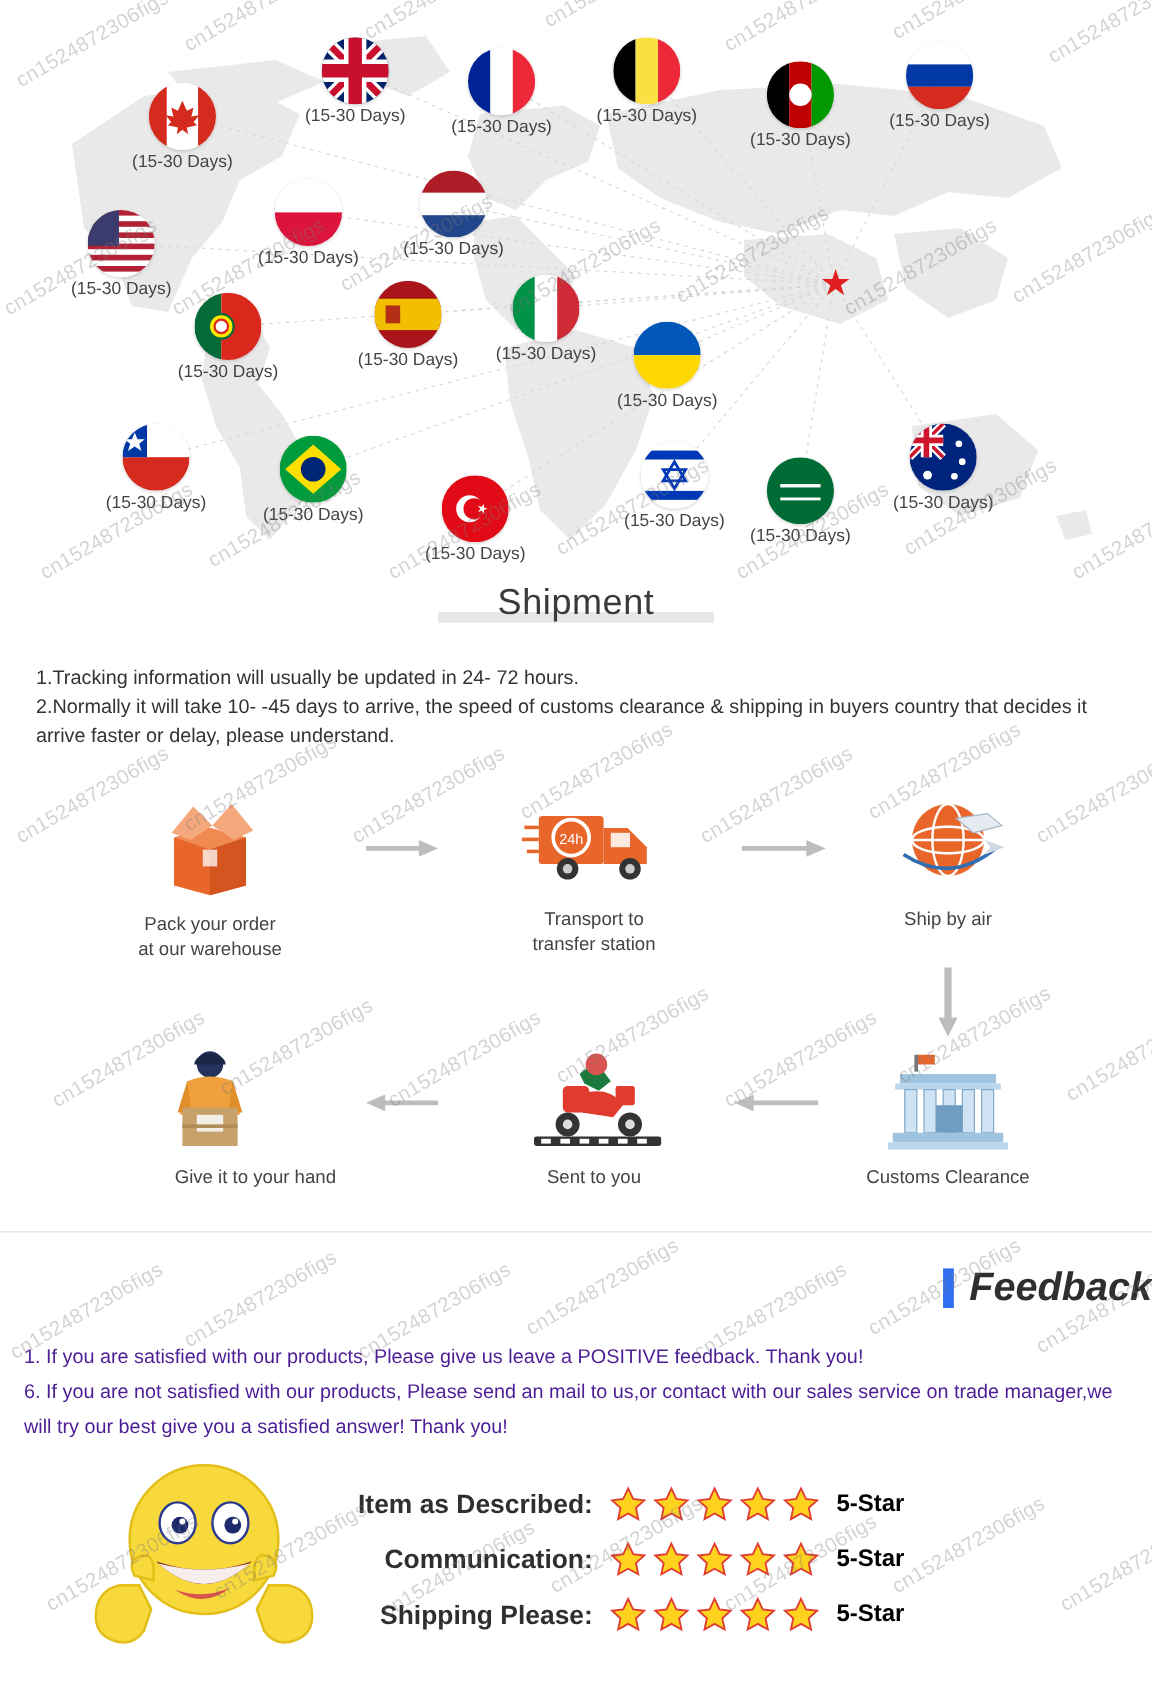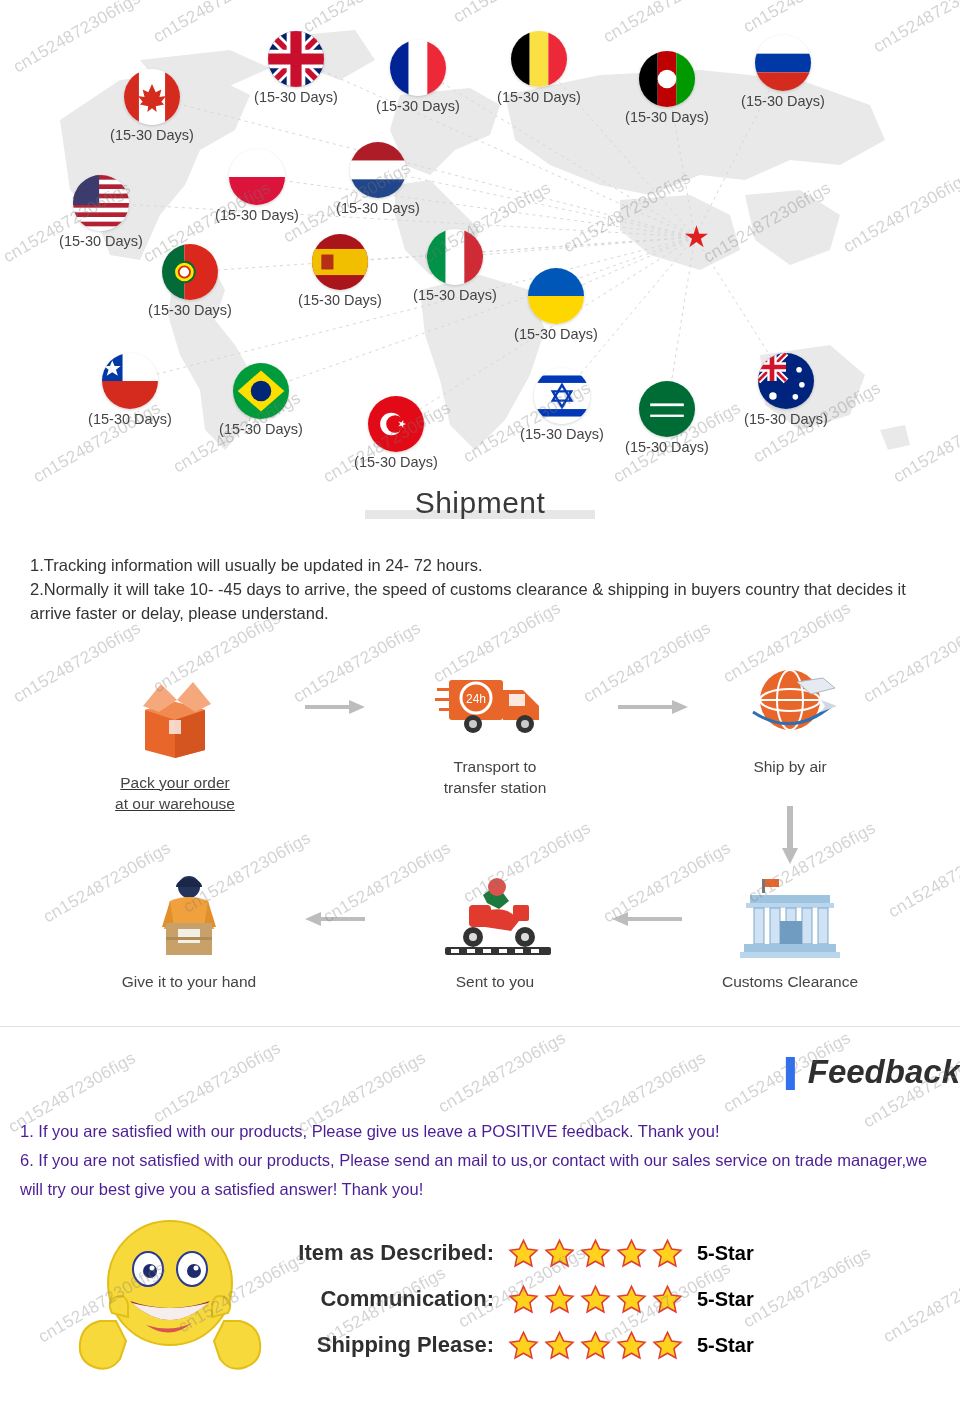--- a/index.html
+++ b/index.html
@@ -492,21 +492,21 @@
   <span class="heading-text">Shipment</span>
 </div>
 
 <div class="ship-notes">
   <div>1.Tracking information will usually be updated in 24- 72 hours.</div>
   <div>2.Normally it will take 10- -45 days to arrive, the speed of customs clearance &amp; shipping in buyers country that decides it arrive faster or delay, please understand.</div>
 </div>
 
 <div class="flow">
 
-  <div class="flow-item" style="left:70px; top:16px;text-decoration:underline;">
+  <div class="flow-item" style="left:70px; top:4px;">
     <div class="flow-icon">
       <svg width="100" height="86" viewBox="0 0 100 86">
         <path d="M20 34 L50 26 L80 34 L80 74 L50 82 L20 74 Z" fill="#E8662A"></path>
         <path d="M50 26 L80 34 L50 44 L20 34 Z" fill="#F08A50"></path>
         <path d="M50 44 L80 34 L80 74 L50 82 Z" fill="#D4551F"></path>
         <path d="M18 30 L36 8 L52 24 L34 36 Z" fill="#F5A87B"></path>
         <path d="M52 24 L68 6 L86 28 L70 36 Z" fill="#F5A87B"></path>
         <rect x="44" y="44" width="12" height="14" fill="#fff" opacity="0.75"></rect>
       </svg>
     </div>
@@ -619,21 +619,21 @@
     </div>
     <div class="flow-label">Sent to you</div>
   </div>
 
   <div class="arrow-h" style="left:305px; top:255px;">
     <svg width="60" height="16" viewBox="0 0 60 16">
         <path d="M60 6 H16 V1 L0 8 L16 15 V10 H60 Z" fill="#bdbdbd"></path>
       </svg>
   </div>
 
-  <div class="flow-item" style="left:84px; top:215px;">
+  <div class="flow-item" style="left:70px; top:215px;text-align:right;">
     <div class="flow-icon">
       <svg width="110" height="95" viewBox="0 0 110 95">
         <circle cx="55" cy="16" r="11" fill="#23335c"></circle>
         <path d="M42 16 a13 9 0 0 1 26 0z" fill="#1a2746"></path>
         <path d="M36 30 q19 -8 38 0 l6 28 -50 0z" fill="#f0a03c"></path>
         <path d="M36 30 l-8 26 h12z" fill="#e08f2a"></path>
         <path d="M74 30 l8 26 h-12z" fill="#e08f2a"></path>
         <rect x="32" y="52" width="46" height="32" fill="#c8a06a"></rect>
         <rect x="32" y="52" width="46" height="32" fill="none" stroke="#a9land"></rect>
         <rect x="44" y="58" width="22" height="14" fill="#f1efe6"></rect>

